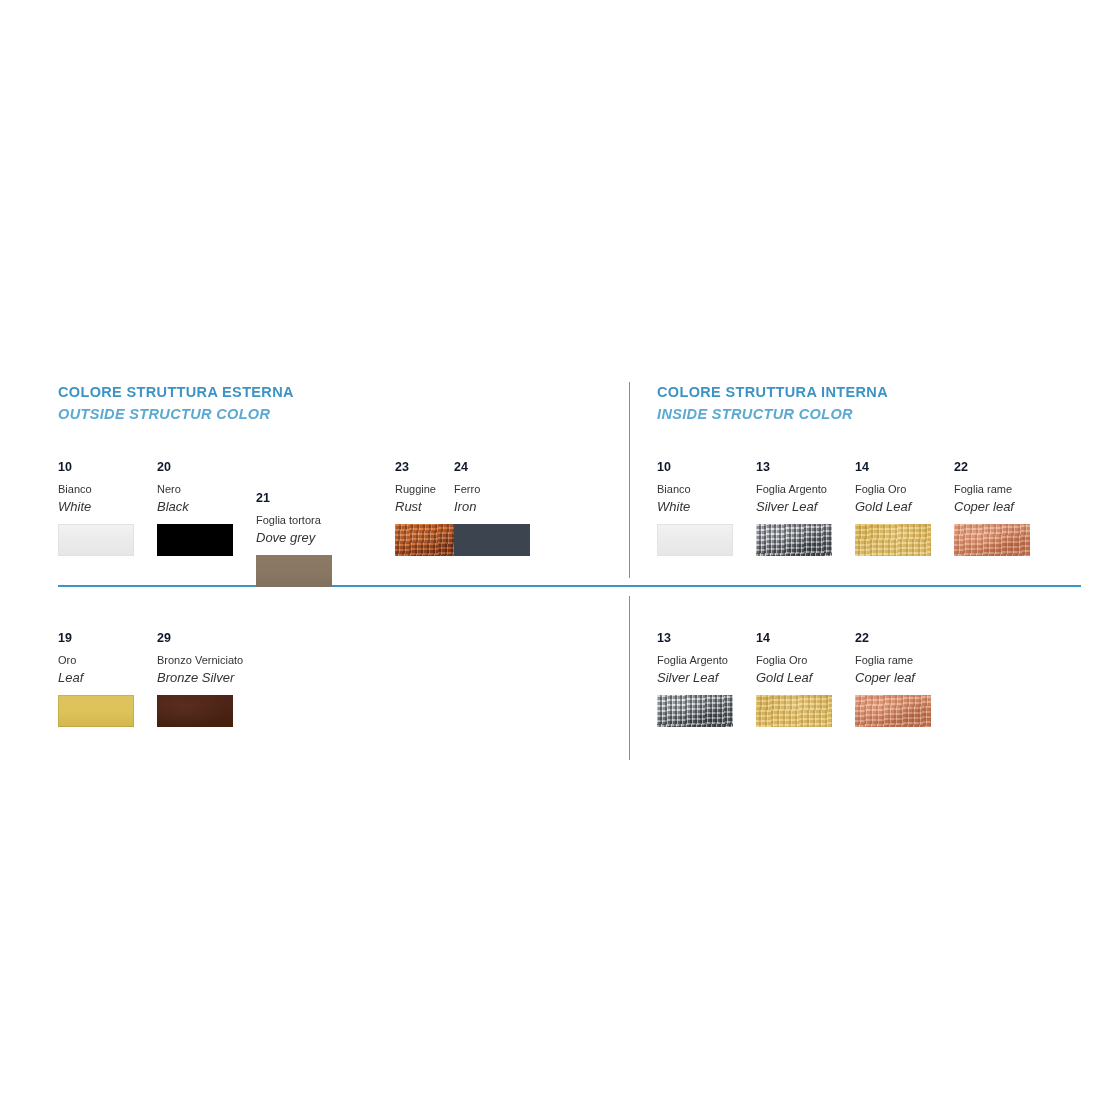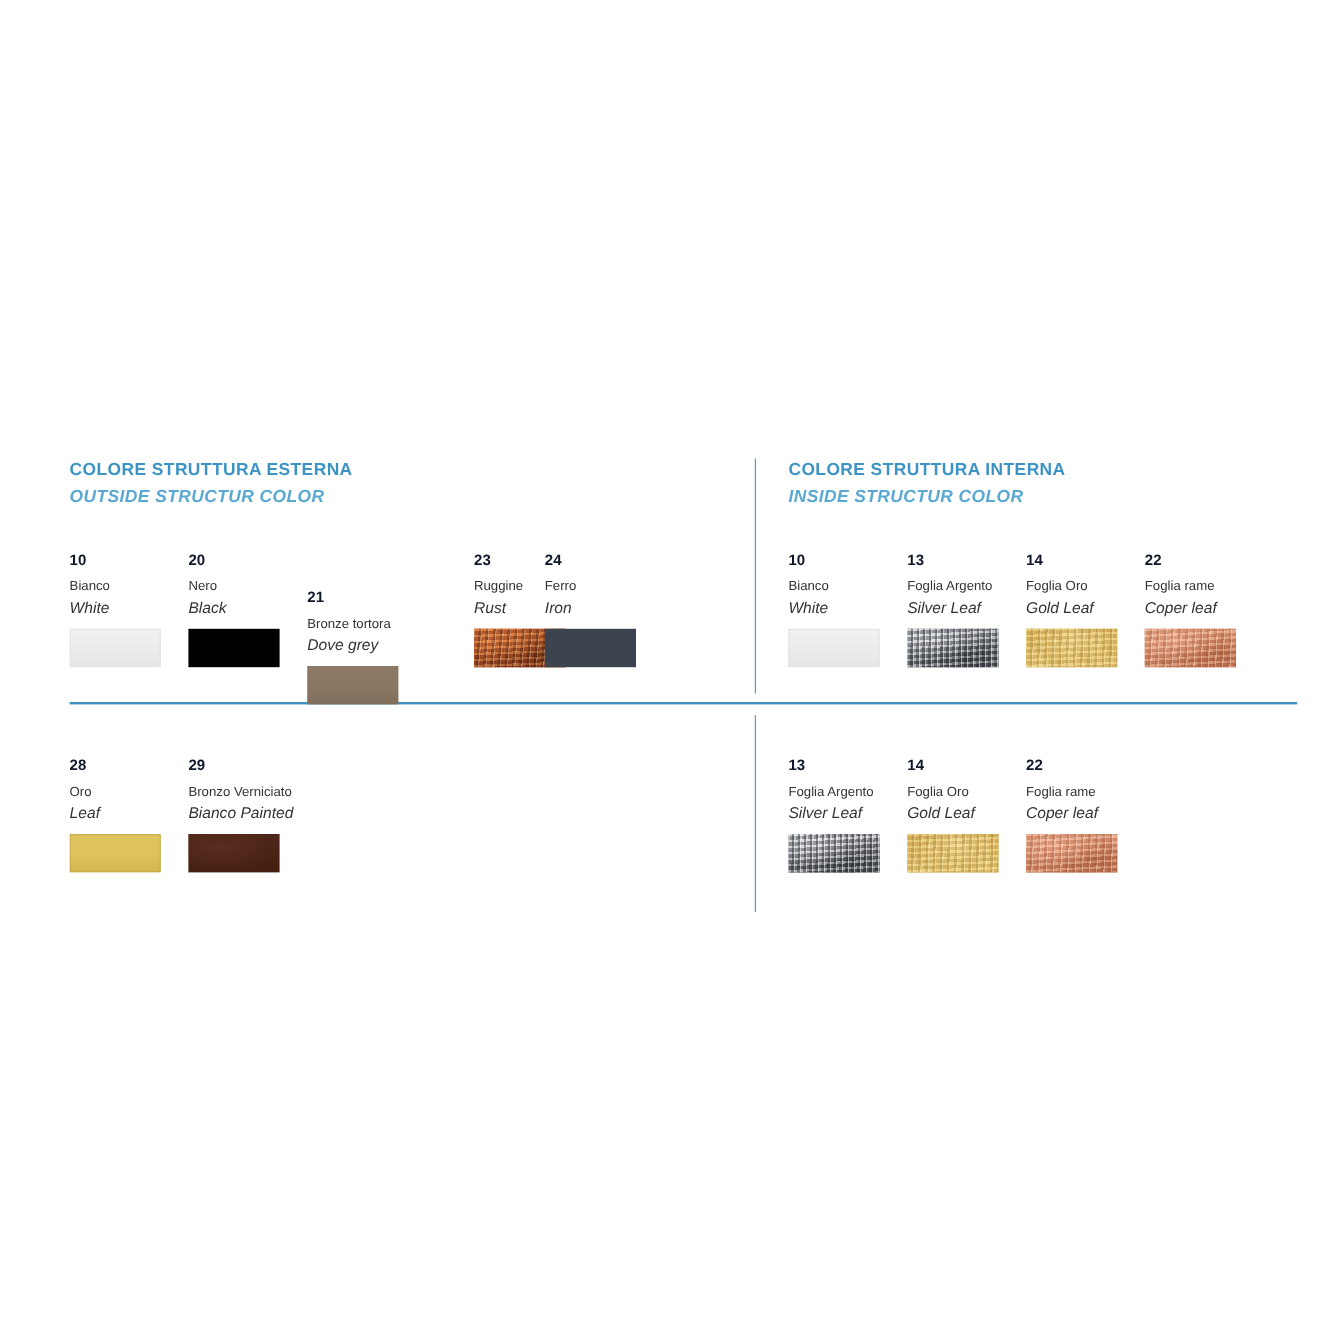--- a/index.html
+++ b/index.html
@@ -219,46 +219,46 @@
         <div class="chip chip-white"></div>
       </div>
       <div class="cell" style="left: 157px; top: 461px;">
         <div class="code">20</div>
         <div class="name-it">Nero</div>
         <div class="name-en">Black</div>
         <div class="chip chip-black"></div>
       </div>
       <div class="cell" style="left: 256px; top: 461px; margin-top: 31px;">
         <div class="code">21</div>
-        <div class="name-it">Bronze tortora</div>
+        <div class="name-it">Foglia tortora</div>
         <div class="name-en">Dove grey</div>
         <div class="chip chip-dovegrey"></div>
       </div>
       <div class="cell" style="left: 355px; top: 461px; margin-left: 40px;">
         <div class="code">23</div>
         <div class="name-it">Ruggine</div>
         <div class="name-en">Rust</div>
         <div class="chip chip-rust"></div>
       </div>
       <div class="cell" style="left: 454px; top: 461px;">
         <div class="code">24</div>
         <div class="name-it">Ferro</div>
         <div class="name-en">Iron</div>
         <div class="chip chip-iron"></div>
       </div>
       <div class="cell" style="left: 58px; top: 632px;">
-        <div class="code">28</div>
+        <div class="code">19</div>
         <div class="name-it">Oro</div>
         <div class="name-en">Leaf</div>
         <div class="chip chip-gold-flat"></div>
       </div>
       <div class="cell" style="left: 157px; top: 632px;">
         <div class="code">29</div>
         <div class="name-it">Bronzo Verniciato</div>
-        <div class="name-en">Bianco Painted</div>
+        <div class="name-en">Bronze Silver</div>
         <div class="chip chip-bronze"></div>
       </div>
       <div class="cell" style="left: 657px; top: 461px;">
         <div class="code">10</div>
         <div class="name-it">Bianco</div>
         <div class="name-en">White</div>
         <div class="chip chip-white"></div>
       </div>
       <div class="cell" style="left: 756px; top: 461px;">
         <div class="code">13</div>

